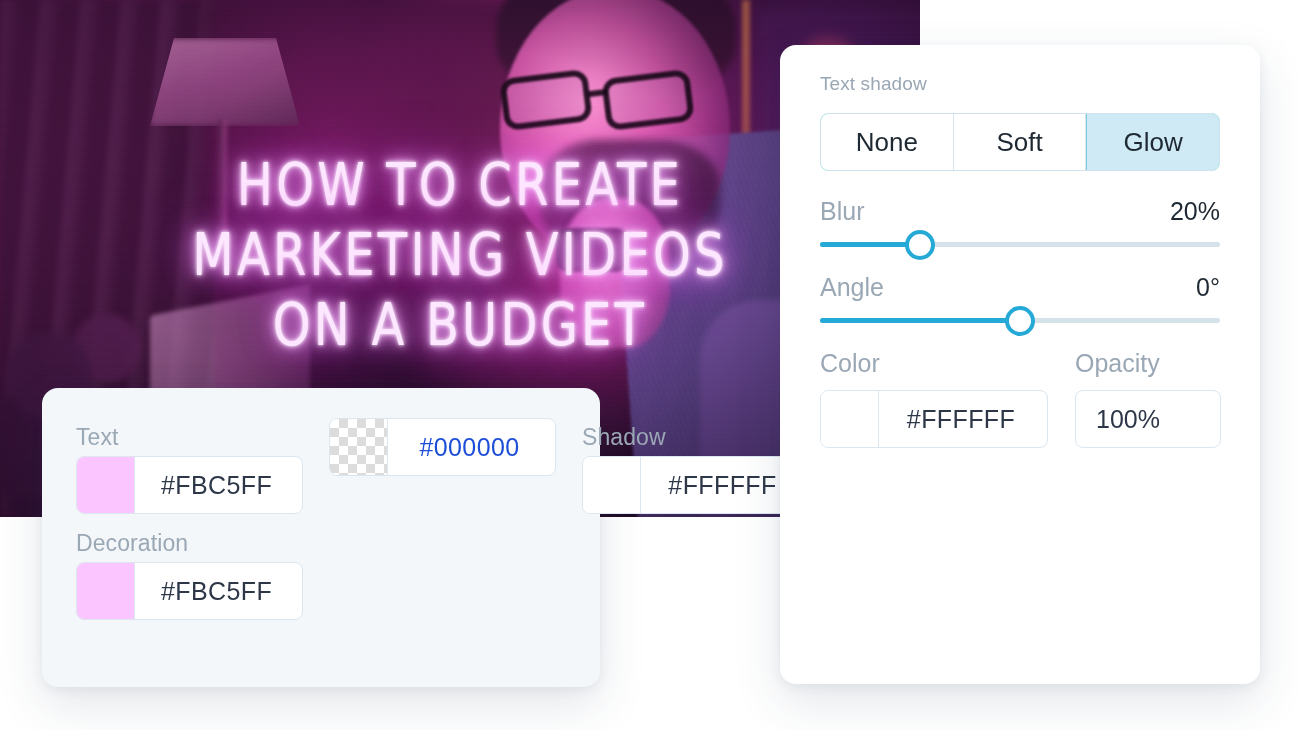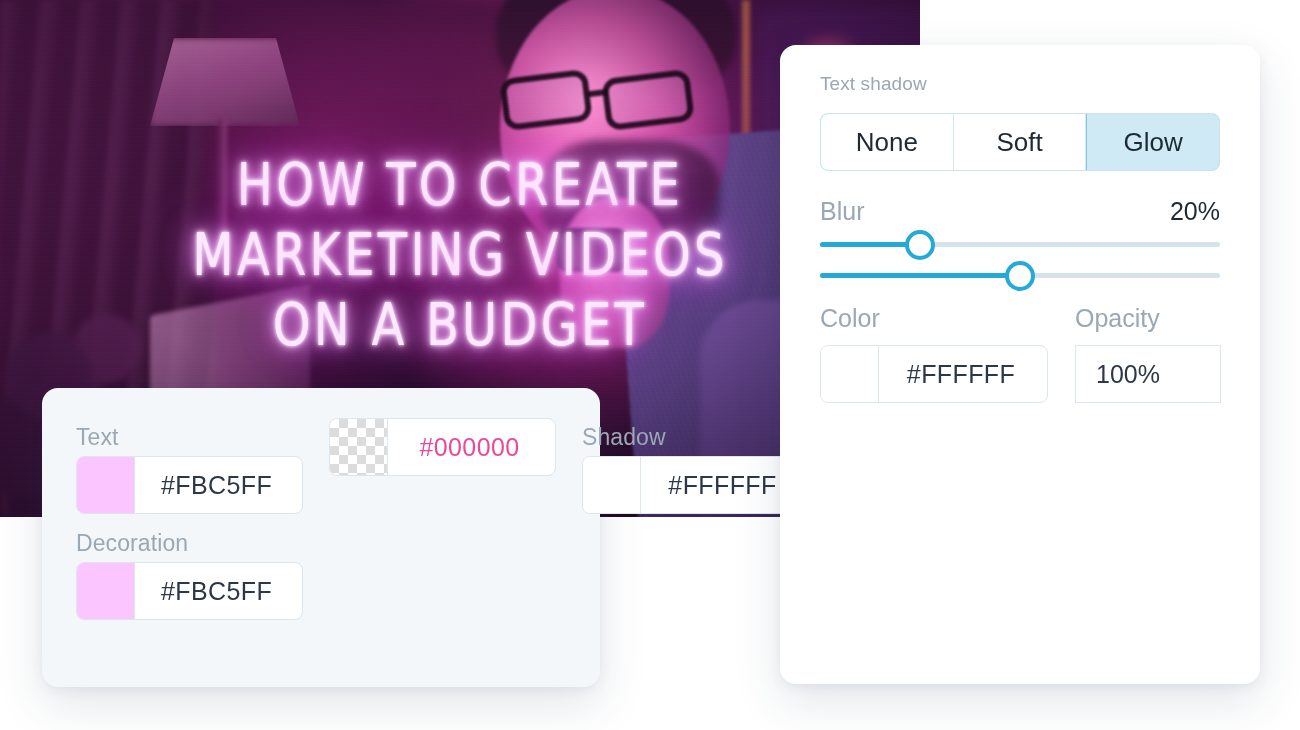--- a/index.html
+++ b/index.html
@@ -292,21 +292,21 @@
   .hexval {
     flex: 1;
     display: flex;
     align-items: center;
     justify-content: center;
     font-size: 25px;
     color: #2d3748;
     letter-spacing: .4px;
     padding-right: 4px;
   }
-  .hexval.placeholder { color: #ec4899; }
+  .hexval.placeholder { color: #1d4ed8; }
 
   
   #shadow-panel {
     left: 780px;
     top: 45px;
     width: 480px;
     height: 639px;
     background: #ffffff;
     padding: 28px 40px 0 40px;
   }
@@ -395,21 +395,21 @@
     margin-bottom: 12px;
     display: block;
   }
   .color-input.wide { width: 228px; }
   .swatch.plain { background: #ffffff; }
 
   .opacity-input {
     height: 58px;
     width: 146px;
     border: 1px solid #dbe6ef;
-    border-radius: 0;
+    border-radius: 8px;
     background: #fff;
     display: flex;
     align-items: center;
     padding-left: 20px;
     font-size: 25px;
     color: #2d3748;
   }
 </style>
 </head>
 <body>
@@ -500,20 +500,24 @@
         <span class="slider-value">20%</span>
       </div>
       <div class="track">
         <div class="fill" style="width:25%;"></div>
         <div class="thumb" style="left:25%;"></div>
       </div>
     </div>
 
 
     <div class="slider-row">
+      <div class="slider-head">
+        <span class="slider-name">Angle</span>
+        <span class="slider-value">0°</span>
+      </div>
       <div class="track">
         <div class="fill" style="width:50%;"></div>
         <div class="thumb" style="left:50%;"></div>
       </div>
     </div>
 
     <div class="bottom-row">
       <div class="col-color">
         <span class="sub-label">Color</span>
         <div class="color-input wide">

